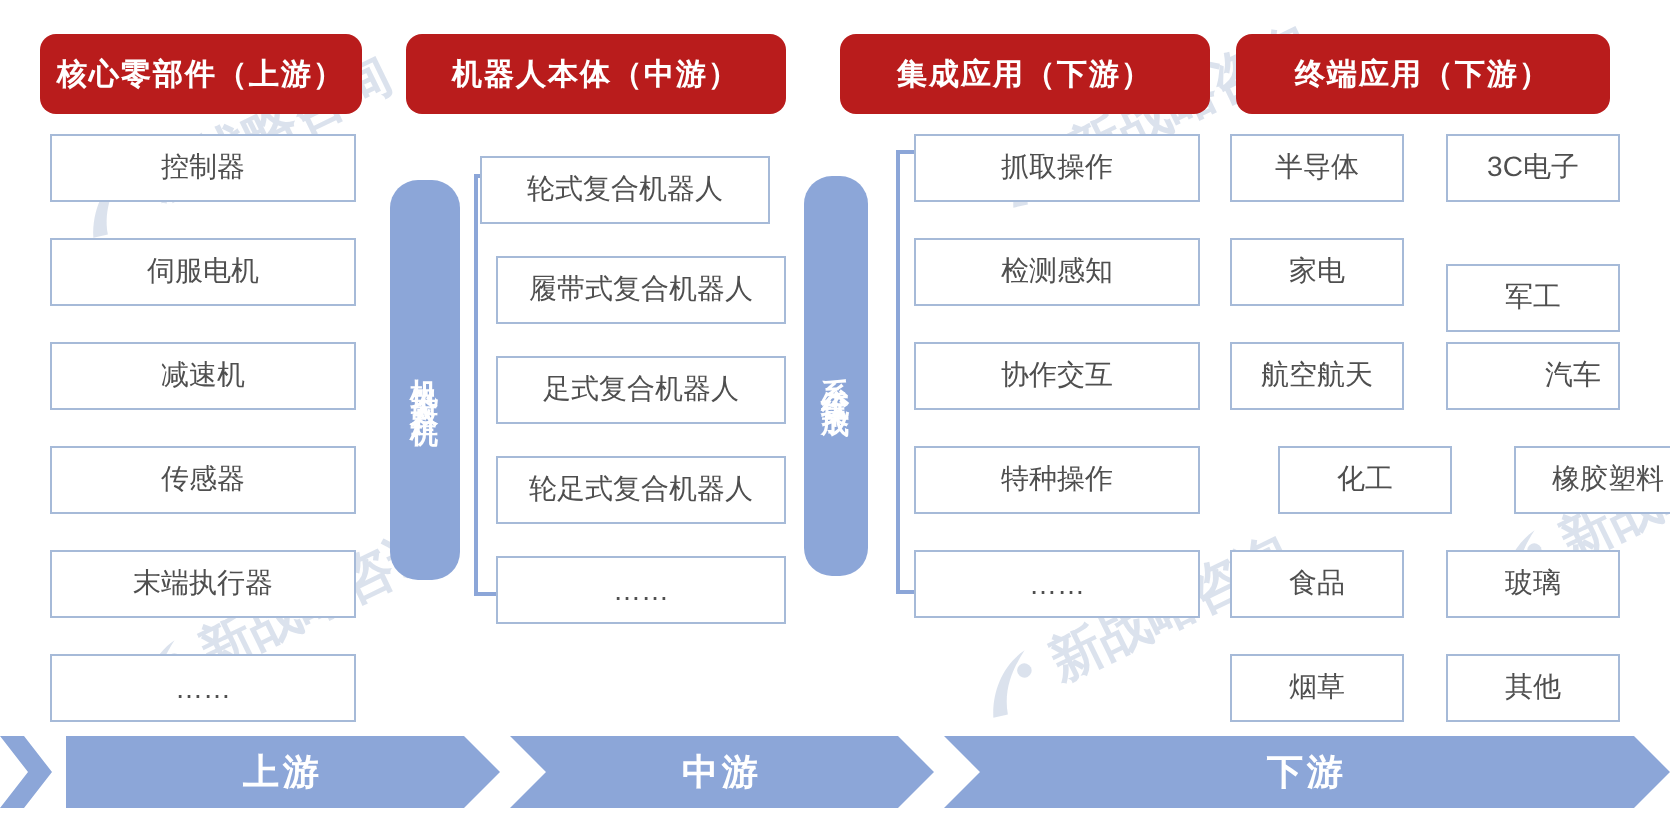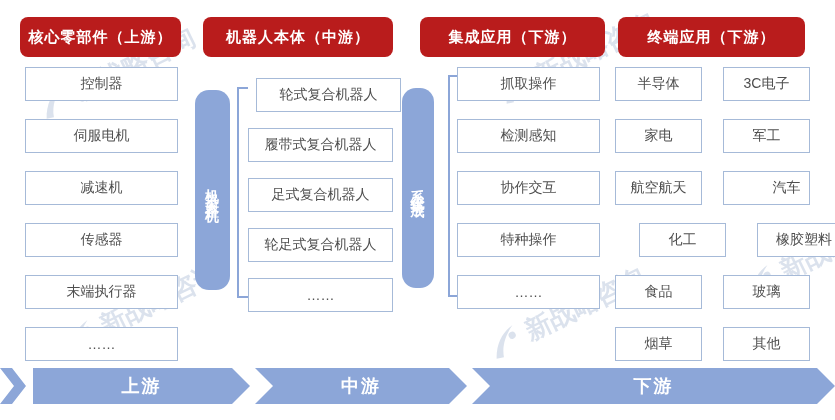--- a/index.html
+++ b/index.html
@@ -104,21 +104,21 @@
   <div class="box" style="left:25px;top:171px;width:153px;">减速机</div>
   <div class="box" style="left:25px;top:223px;width:153px;">传感器</div>
   <div class="box" style="left:25px;top:275px;width:153px;">末端执行器</div>
   <div class="box" style="left:25px;top:327px;width:153px;">……</div>
 
   <div class="vbar" style="left:195px;top:90px;width:35px;height:200px;">
     <span>机器人整机</span>
   </div>
   <div class="bracket" style="left:237px;top:87px;width:11px;height:211px;"></div>
 
-  <div class="box" style="left:256px;top:78px;width:145px;text-align:center;">轮式复合机器人</div>
+  <div class="box" style="left:240px;top:78px;width:145px;text-align:center;">轮式复合机器人</div>
   <div class="box" style="left:248px;top:128px;width:145px;">履带式复合机器人</div>
   <div class="box" style="left:248px;top:178px;width:145px;">足式复合机器人</div>
   <div class="box" style="left:248px;top:228px;width:145px;">轮足式复合机器人</div>
   <div class="box" style="left:248px;top:278px;width:145px;">……</div>
 
   <div class="vbar" style="left:402px;top:88px;width:32px;height:200px;">
     <span>系统集成</span>
   </div>
   <div class="bracket" style="left:448px;top:75px;width:9px;height:222px;"></div>
 
@@ -129,21 +129,21 @@
   <div class="box" style="left:457px;top:275px;width:143px;">……</div>
 
   <div class="box" style="left:615px;top:67px;width:87px;">半导体</div>
   <div class="box" style="left:615px;top:119px;width:87px;">家电</div>
   <div class="box" style="left:615px;top:171px;width:87px;">航空航天</div>
   <div class="box" style="left:615px;top:223px;width:87px;margin-left:24px;">化工</div>
   <div class="box" style="left:615px;top:275px;width:87px;">食品</div>
   <div class="box" style="left:615px;top:327px;width:87px;">烟草</div>
 
   <div class="box" style="left:723px;top:67px;width:87px;">3C电子</div>
-  <div class="box" style="left:723px;top:119px;width:87px;">军工</div>
+  <div class="box" style="left:723px;top:132px;width:87px;">军工</div>
   <div class="box" style="left:723px;top:171px;width:87px;padding-left:40px;">汽车</div>
   <div class="box" style="left:757px;top:223px;width:94px;">橡胶塑料</div>
   <div class="box" style="left:723px;top:275px;width:87px;">玻璃</div>
   <div class="box" style="left:723px;top:327px;width:87px;">其他</div>
 
   <div class="ribbon-seg seg-lead"></div>
   <div class="ribbon-seg seg-flat-left" style="left:33px;width:217px;">上游</div>
   <div class="ribbon-seg seg-notched" style="left:255px;width:212px;">中游</div>
   <div class="ribbon-seg seg-notched" style="left:472px;width:363px;">下游</div>
 

